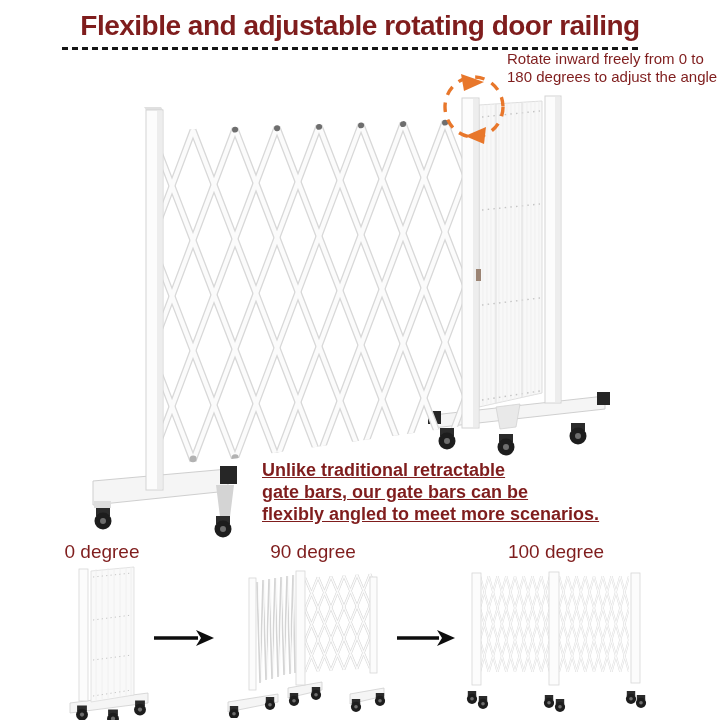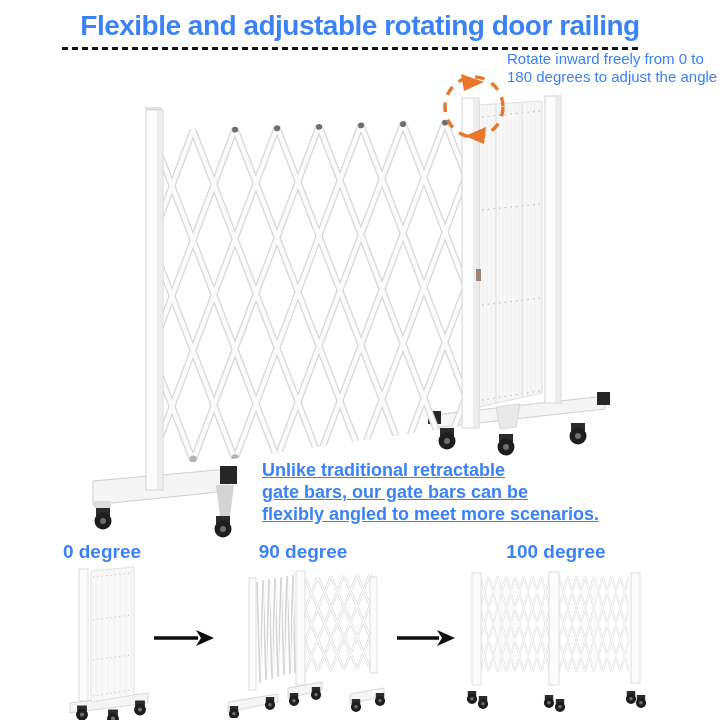--- a/index.html
+++ b/index.html
@@ -1,28 +1,28 @@
 <!DOCTYPE html>
 <html><head>
 <meta charset="utf-8">
 <style>
   html,body{margin:0;padding:0;background:#fff;}
   #canvas{position:relative;width:720px;height:720px;background:#ffffff;overflow:hidden;
-          font-family:"Liberation Sans",sans-serif;color:#3b82f6;}
+          font-family:"Liberation Sans",sans-serif;color:#7f1d1d;}
   .abs{position:absolute;}
   #title{left:0;top:10px;width:720px;text-align:center;font-size:28px;font-weight:bold;
          letter-spacing:-0.5px;white-space:nowrap;}
   #divider{left:62px;top:47px;width:576px;height:3px;
            background:repeating-linear-gradient(90deg,#141414 0 6px,transparent 6px 10px);}
   #rotate-note{left:507px;top:50px;width:212px;font-size:15px;font-weight:normal;
                line-height:18px;white-space:pre-line;}
   #main-note{left:262px;top:459px;width:390px;font-size:18px;font-weight:bold;
              line-height:22px;white-space:pre-line;text-decoration:underline;}
-  .stage-label{top:541px;font-size:19px;font-weight:bold;transform:translateX(-50%);white-space:nowrap;}
-  #lbl0{left:102px;} #lbl90{left:303px;} #lbl180{left:556px;}
+  .stage-label{top:541px;font-size:19px;font-weight:normal;transform:translateX(-50%);white-space:nowrap;}
+  #lbl0{left:102px;} #lbl90{left:313px;} #lbl180{left:556px;}
   svg{display:block;}
 </style>
 </head>
 <body>
 
 <div id="canvas">
 
   <div class="abs" id="title">Flexible and adjustable rotating door railing</div>
   <div class="abs" id="divider"></div>
   <div class="abs" id="rotate-note">Rotate inward freely from 0 to 180 degrees to adjust the angle</div>

